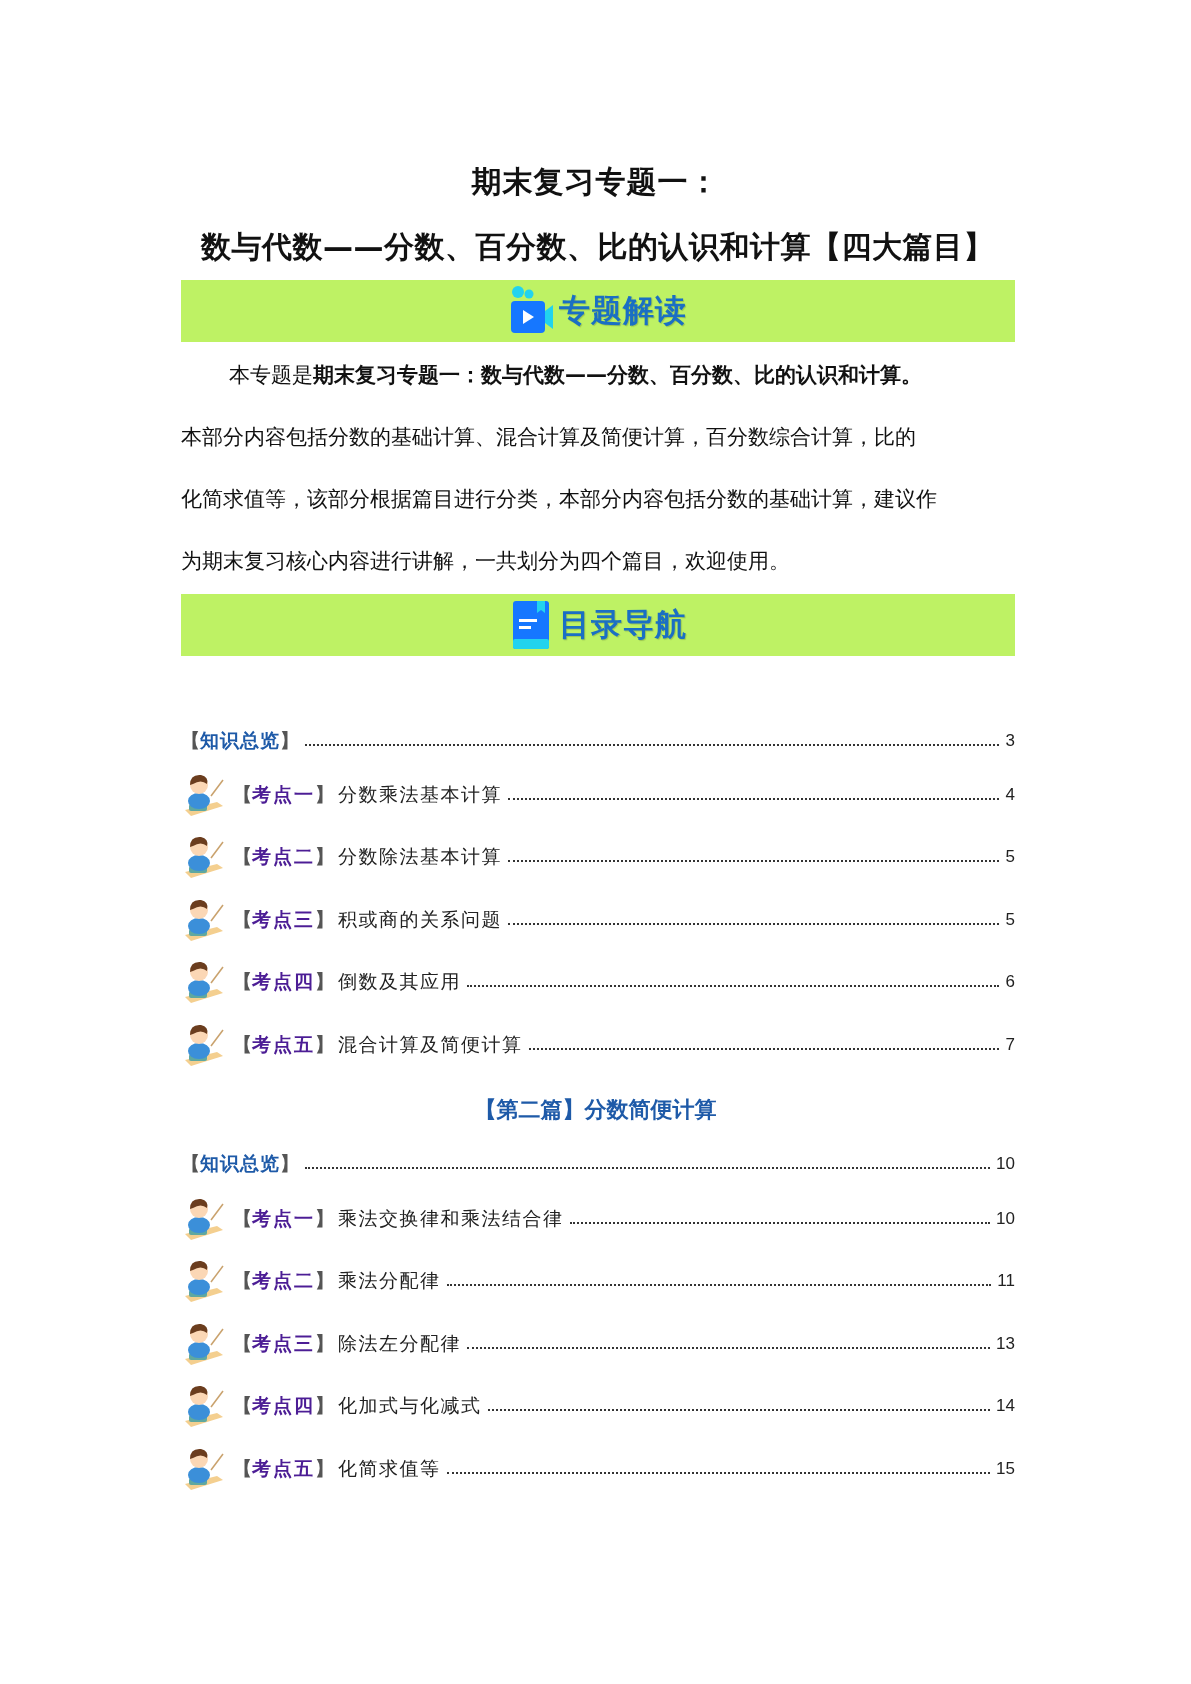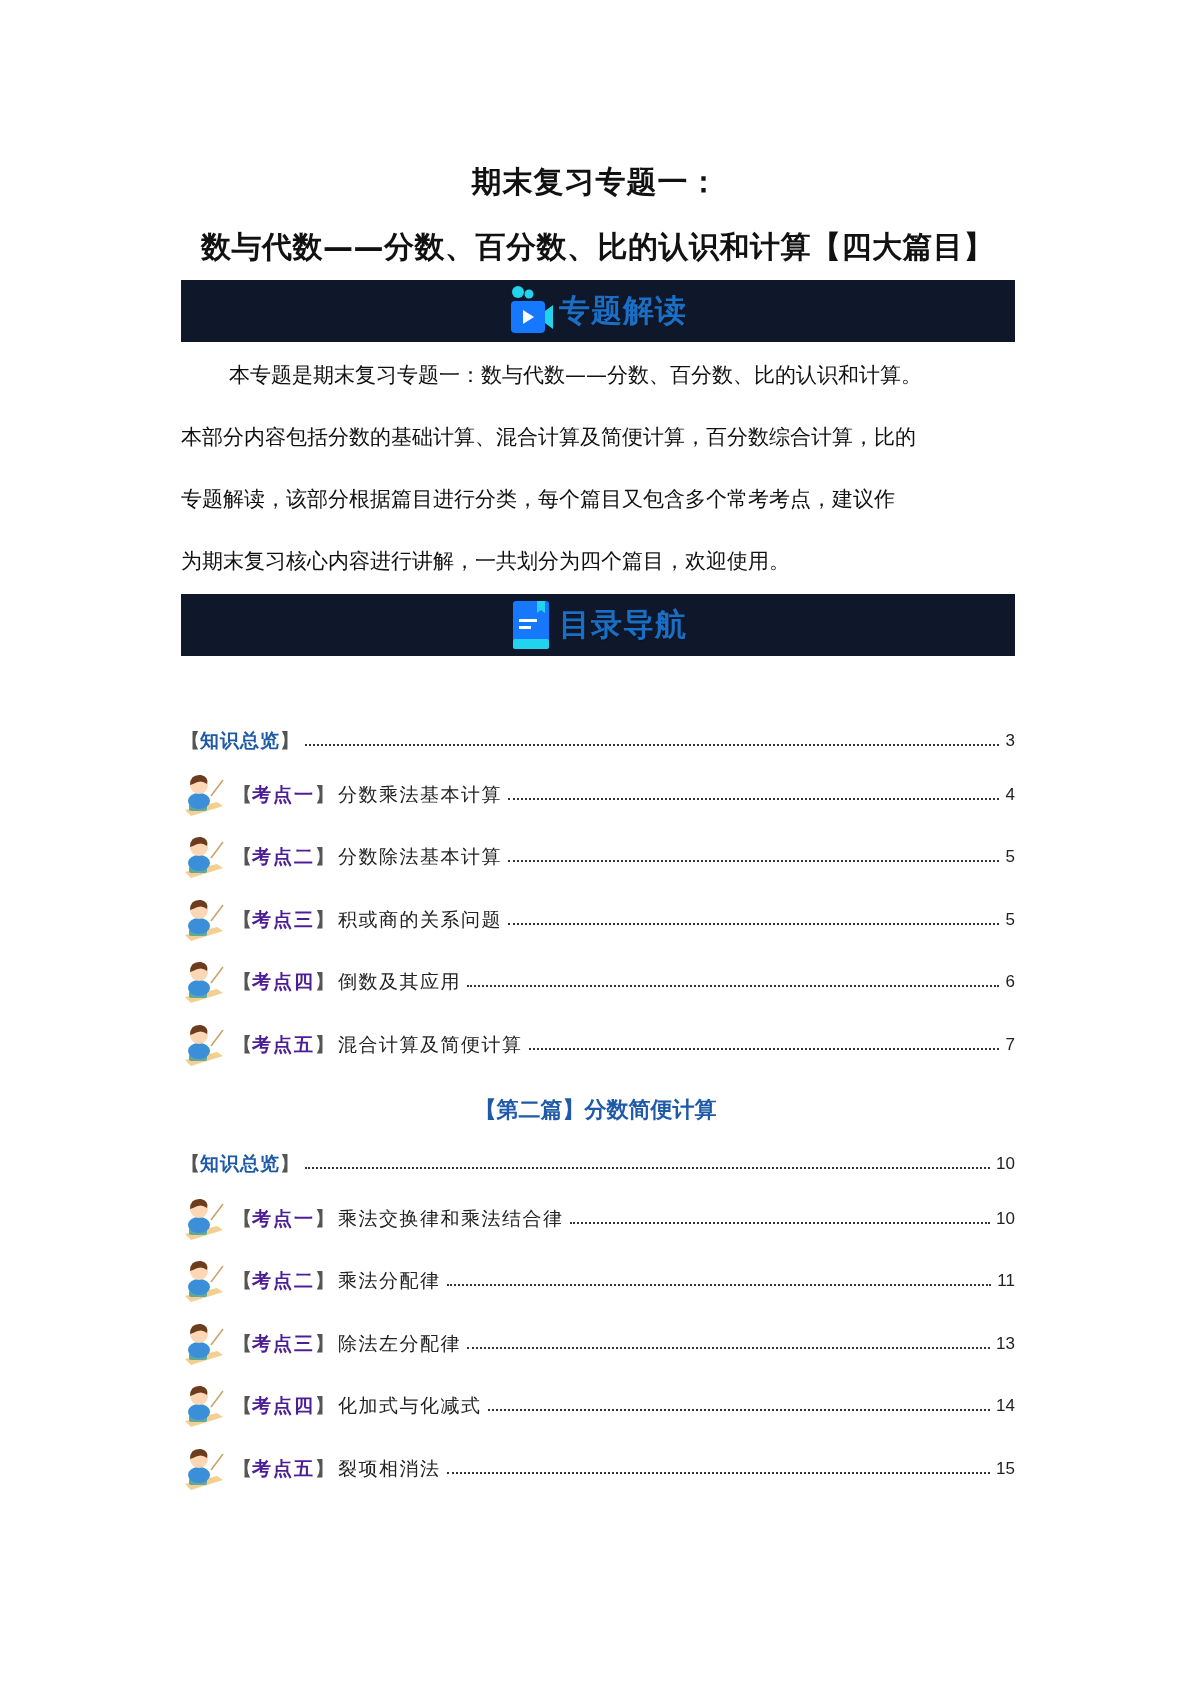--- a/index.html
+++ b/index.html
@@ -5,33 +5,33 @@
   html, body { margin: 0; padding: 0; background: #ffffff; }
   body { width: 1191px; height: 1684px; position: relative; overflow: hidden;
          font-family: "DejaVu Sans", "Liberation Sans", sans-serif; color: #111; }
   .page { position: absolute; left: 0; top: 10px; width: 1191px; height: 1684px; }
 
   .title1 { position: absolute; left: 0; width: 1191px; top: 152px; text-align: center;
             font-size: 30px; font-weight: bold; letter-spacing: 1px; }
   .title2 { position: absolute; left: 180px; width: 835px; top: 217px; text-align: center;
             font-size: 30px; font-weight: bold; letter-spacing: 0.5px; white-space: nowrap; }
 
-  .banner { position: absolute; left: 181px; width: 834px; height: 62px; background: #0f172a;
+  .banner { position: absolute; left: 181px; width: 834px; height: 62px; background: #bef264;
             display: flex; align-items: center; justify-content: center; }
   .banner .btext { font-size: 31px; font-weight: bold; color: #1a6fc4; letter-spacing: 1px;
                    text-shadow: 1px 1px 1px rgba(0,0,0,0.18); margin-left: 4px; }
   .banner1 { top: 270px; }
   .banner2 { top: 584px; }
 
   .icon-video { width: 46px; height: 52px; position: relative; }
   .icon-book { width: 46px; height: 52px; position: relative; }
 
   .para { position: absolute; left: 181px; width: 834px; font-size: 21px; line-height: 62px; }
   .para .line { white-space: nowrap; height: 62px; }
-  .para b { font-weight: normal; }
+  .para b { font-weight: bold; }
   .p1 { top: 334px; }
 
   .section-title { position: absolute; left: 0; width: 1191px; text-align: center;
                    font-size: 22px; font-weight: bold; color: #1e5aa8; }
   .st1 { top: 661px; }
   .st2 { top: 1085px; }
 
   .toc-row { position: absolute; left: 181px; width: 834px; height: 40px;
              display: flex; align-items: center; font-size: 19px; }
   .toc-row .lead { flex: 1; border-bottom: 2px dotted #333; height: 0; margin: 8px 6px 0 6px; }
@@ -61,21 +61,21 @@
       </svg>
     </span>
     <span class="btext">专题解读</span>
   </div>
 
   <div class="para p1">
     <div class="line" style="padding-left:48px;">
       <span>本专题是</span><b>期末复习专题一：数与代数——分数、百分数、比的认识和计算。</b>
     </div>
     <div class="line">本部分内容包括分数的基础计算、混合计算及简便计算，百分数综合计算，比的</div>
-    <div class="line">专题解读，该部分根据篇目进行分类，每个篇目又包含多个常考考点，建议作</div>
+    <div class="line">化简求值等，该部分根据篇目进行分类，本部分内容包括分数的基础计算，建议作</div>
     <div class="line">为期末复习核心内容进行讲解，一共划分为四个篇目，欢迎使用。</div>
   </div>
 
   <div class="banner banner2">
     <span class="icon-book">
       <svg width="46" height="52" viewBox="0 0 46 52">
         <rect x="4" y="2" width="36" height="48" rx="3" fill="#1677ff"></rect>
         <rect x="4" y="40" width="36" height="10" rx="2" fill="#22d3ee"></rect>
         <polygon points="28,2 36,2 36,14 32,11 28,14" fill="#22d3ee"></polygon>
         <rect x="10" y="20" width="18" height="3" fill="#ffffff"></rect>
@@ -262,18 +262,18 @@
           <polygon points="4,38 36,30 42,34 10,44" fill="#f4cf8f"></polygon>
           <rect x="8" y="32" width="18" height="7" rx="2" fill="#5fa8a0"></rect>
           <ellipse cx="18" cy="29" rx="11" ry="8" fill="#3b8fd9"></ellipse>
           <circle cx="18" cy="13" r="9" fill="#fbd7b5"></circle>
           <path d="M9,13 Q9,2 20,3 Q28,5 26,12 Q20,7 12,12 Z" fill="#6b3d1e"></path>
           <line x1="30" y1="24" x2="42" y2="8" stroke="#c9a26d" stroke-width="1.5"></line>
         </svg></span>
     <span class="bracket">【</span>
       <span class="kd">考点五</span>
       <span class="bracket">】</span>
-    <span class="txt">裂项相消法</span>
+    <span class="txt">化简求值等</span>
     <span class="lead"></span>
     <span class="pg">15</span>
   </div>
 
 </div>
 
 </body></html>

